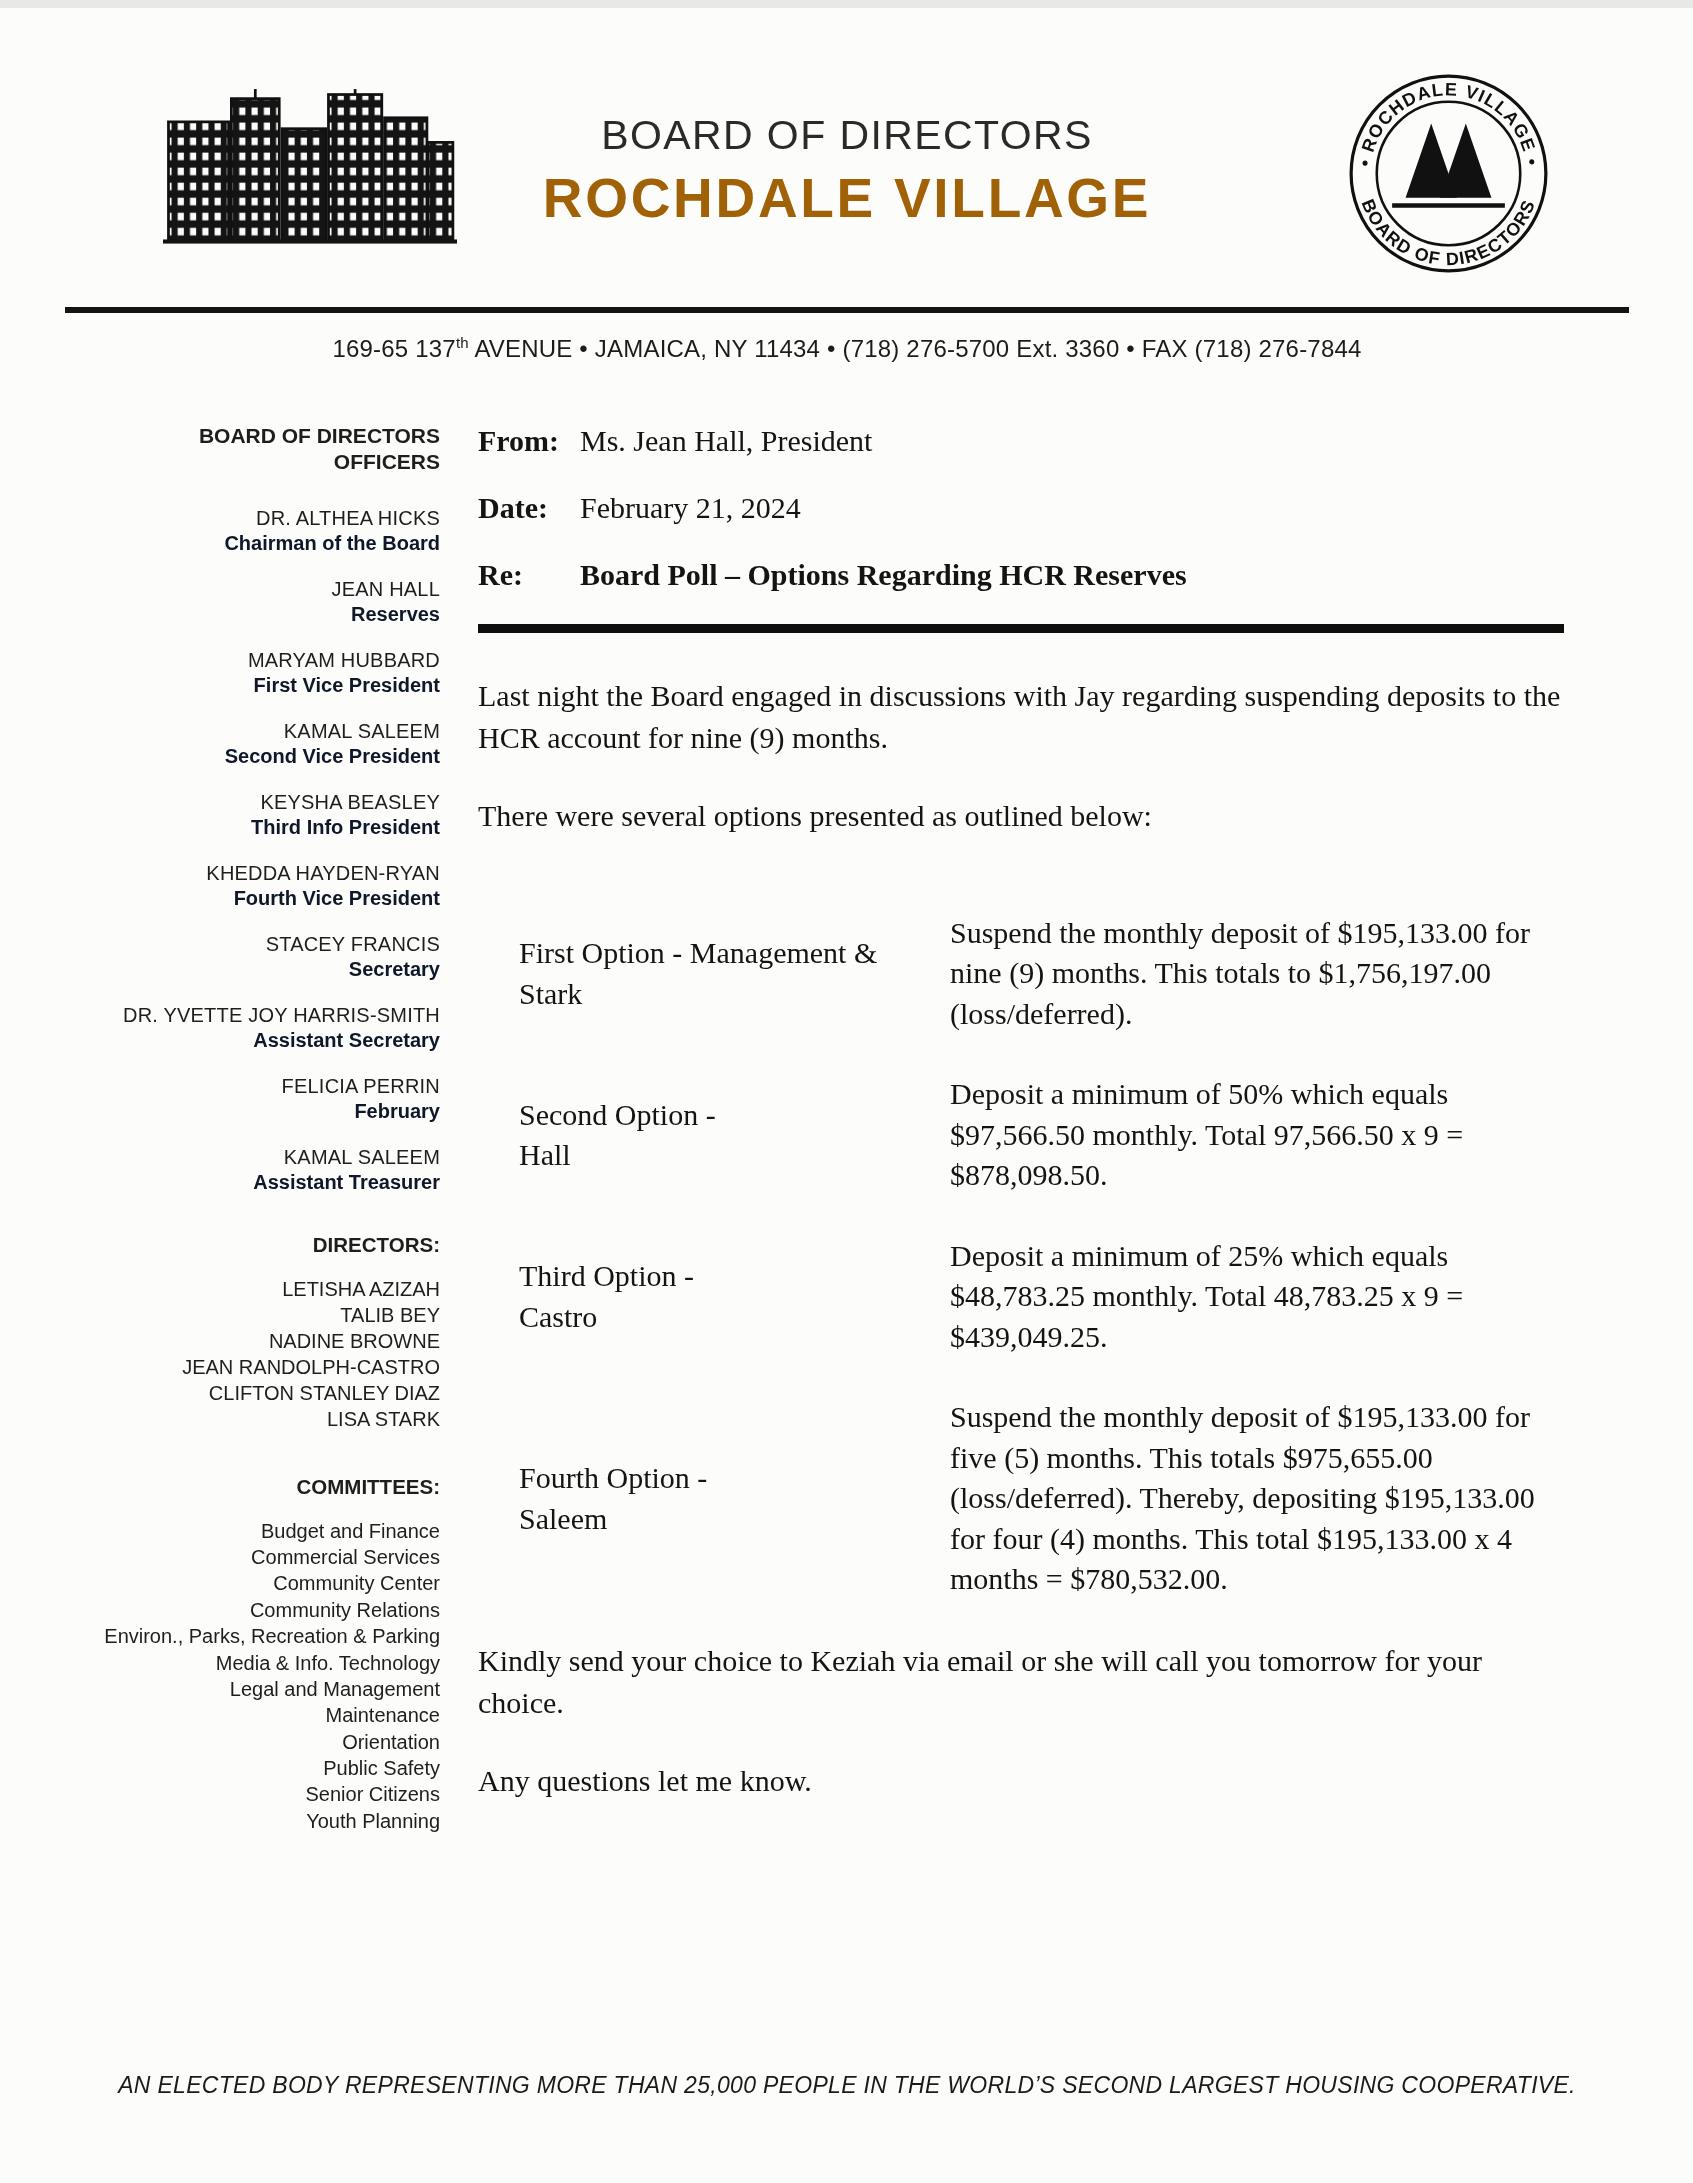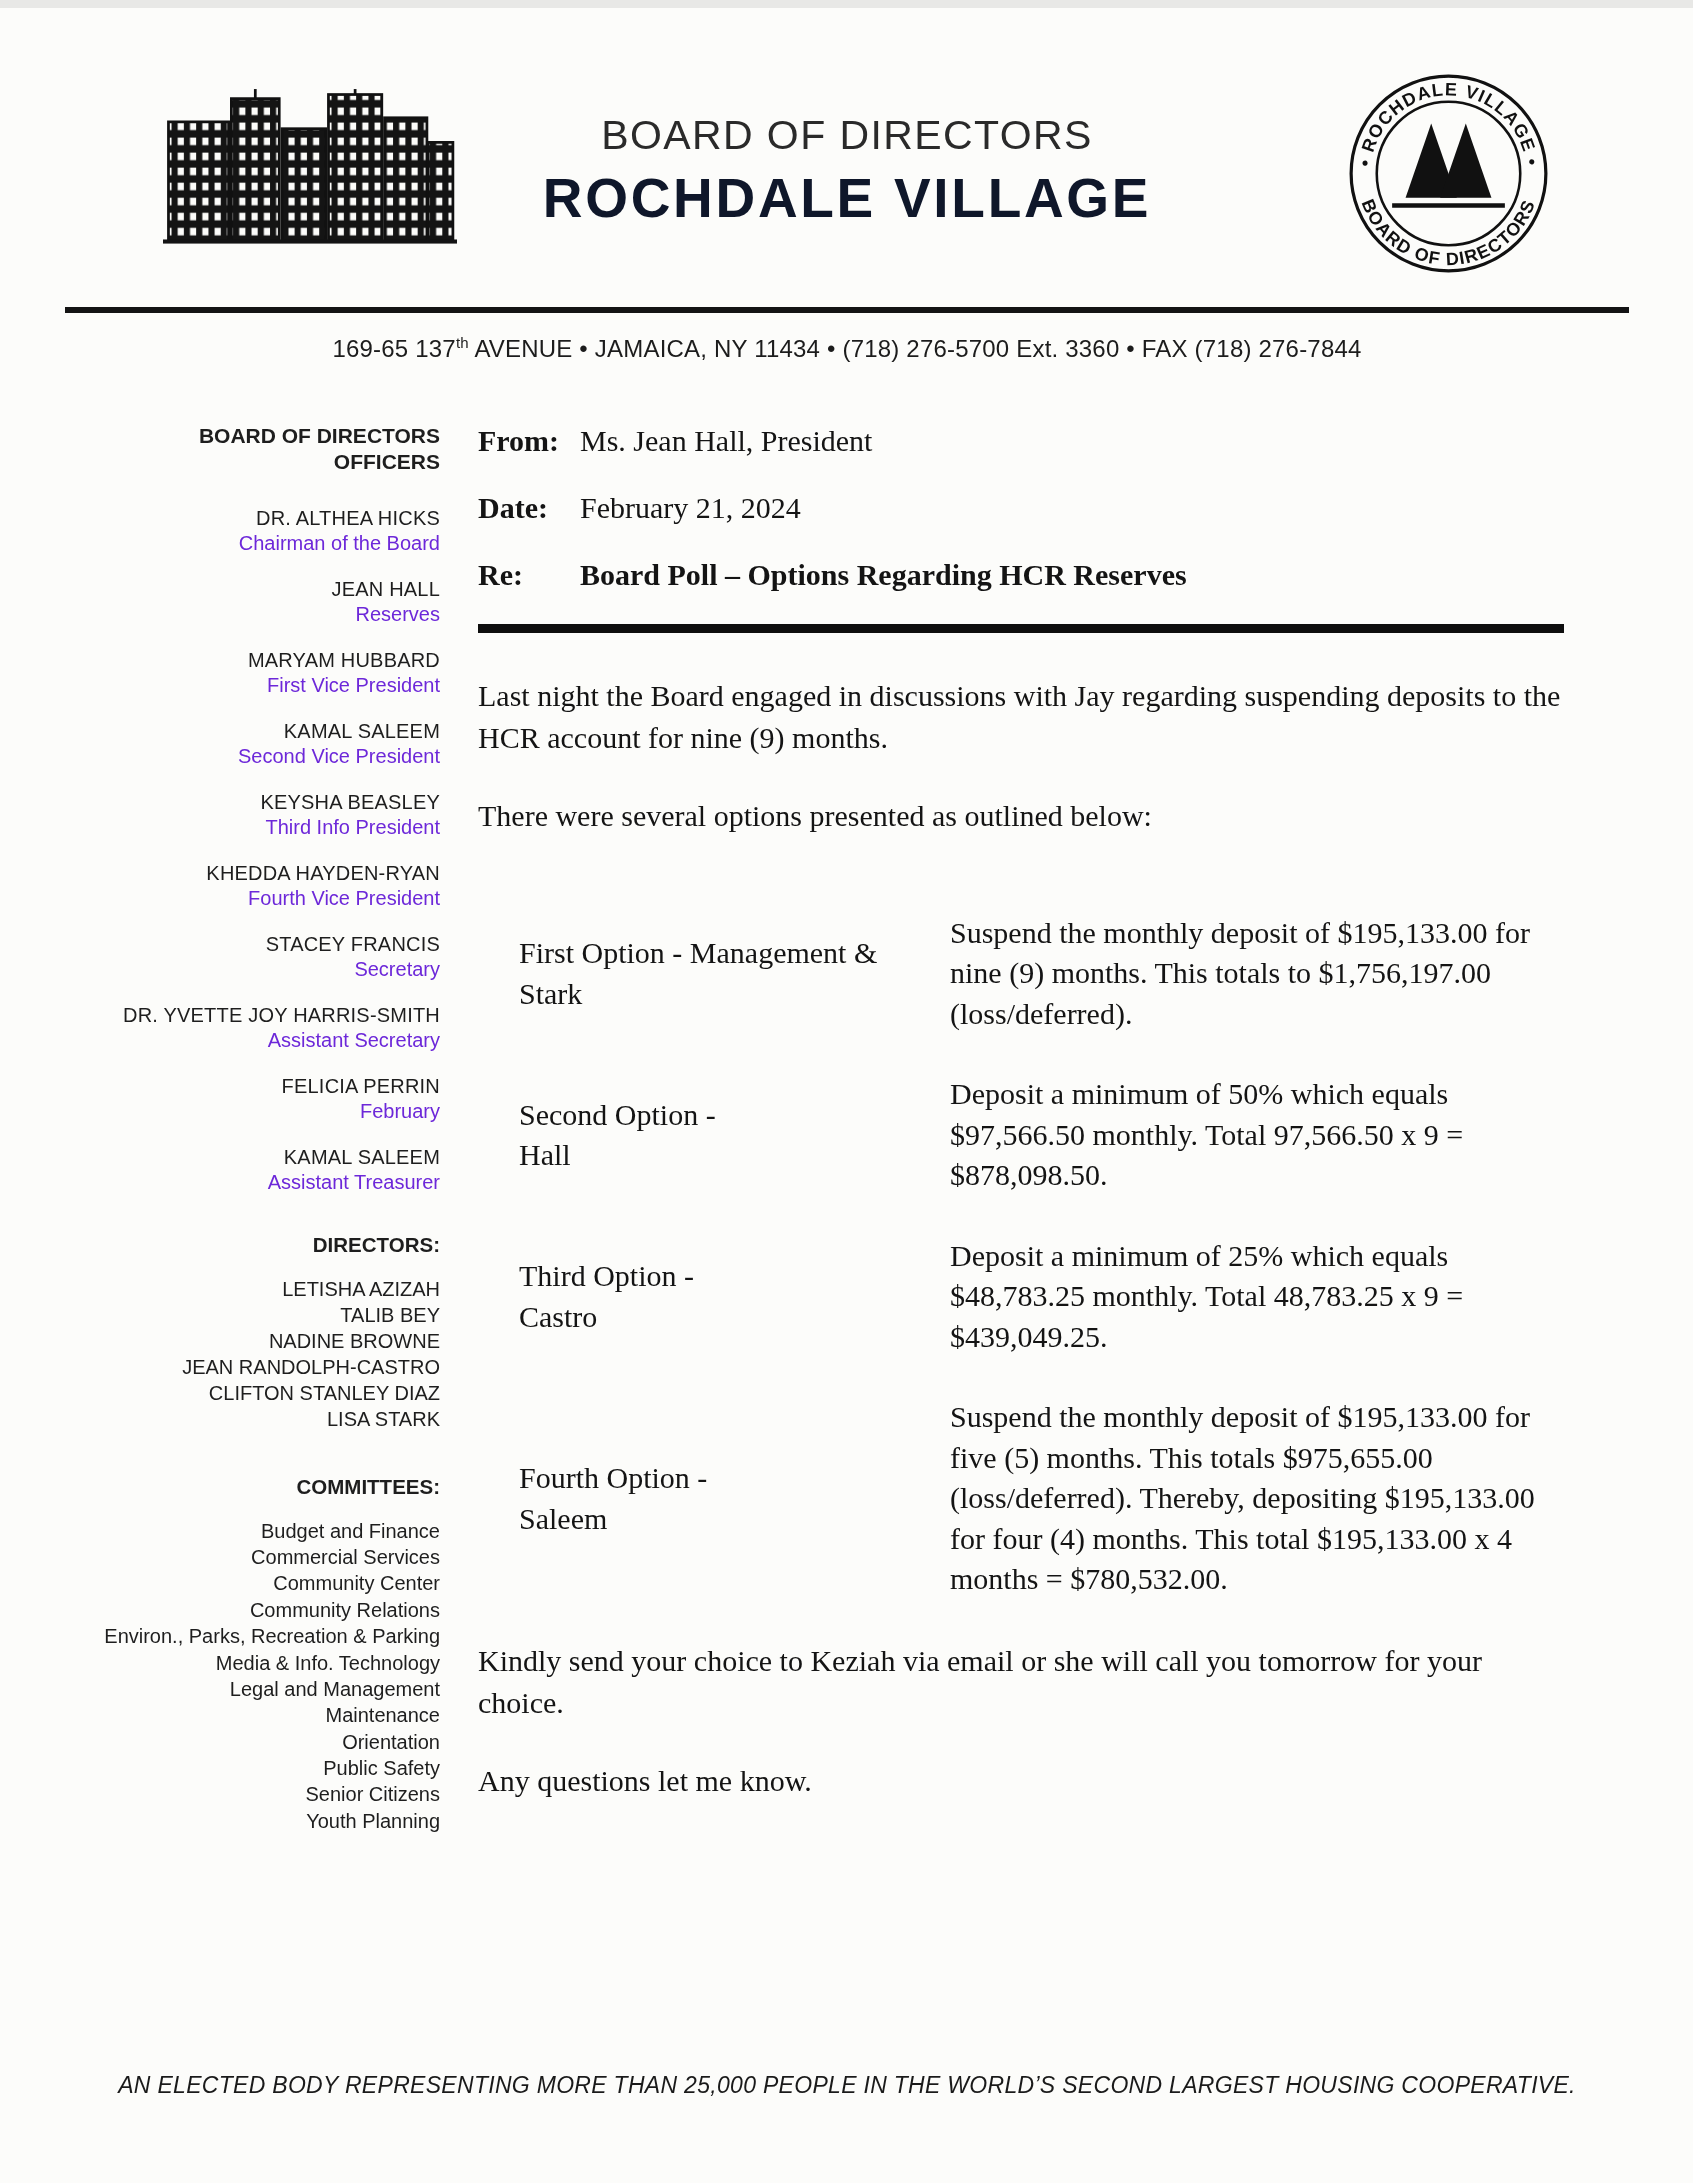--- a/index.html
+++ b/index.html
@@ -13,21 +13,21 @@
     color: #1b1b1b;
     overflow: hidden;
     font-family: "Liberation Sans", sans-serif;
   }
 
   
   .letterhead { position: relative; height: 287px; }
   .logo-buildings { position: absolute; left: 163px; top: 81px; width: 294px; height: 156px; }
   .header-titles { text-align: center; padding-top: 104px; }
   .org-title { font-size: 41px; font-weight: 400; letter-spacing: 1.4px; color: #2a2a2a; }
-  .org-name  { font-size: 55px; font-weight: 700; letter-spacing: 2.7px; color: #0f172a; margin-top: 6.8px; }
+  .org-name  { font-size: 55px; font-weight: 700; letter-spacing: 2.7px; color: #a16207; margin-top: 6.8px; }
   .seal { position: absolute; right: 143px; top: 63px; width: 205px; height: 205px; }
 
   .double-rule {
     margin: 12.3px 65px 0 65px;
     height: 4.1px;
     border-top: 4.8px solid #141414;
     border-bottom: 2.7px solid #141414;
   }
   .address-line {
     text-align: center;
@@ -45,21 +45,21 @@
     width: 440px;
     flex-shrink: 0;
     text-align: right;
     font-size: 20px;
     line-height: 1.25;
     color: #1e1e1e;
   }
   .sidebar-heading { font-size: 21px; font-weight: 700; line-height: 1.25; margin-bottom: 31px; }
   .officer { margin-bottom: 21px; }
   .officer-name { letter-spacing: 0.2px; }
-  .officer-title { color: #6d28d9; }
+  .officer-title { color: #0f172a; font-weight: bold; }
   .directors-heading { font-weight: 700; margin-top: 37px; margin-bottom: 18px; font-size: 20.5px; }
   .director-name { line-height: 1.3; }
   .committees-heading { font-weight: 700; margin-top: 42px; margin-bottom: 18px; font-size: 20.5px; }
   .committee-name { line-height: 1.32; white-space: nowrap; }
 
   .main {
     flex: 1;
     padding-left: 38px;
     padding-right: 130px;
     font-family: "Liberation Serif", serif;

